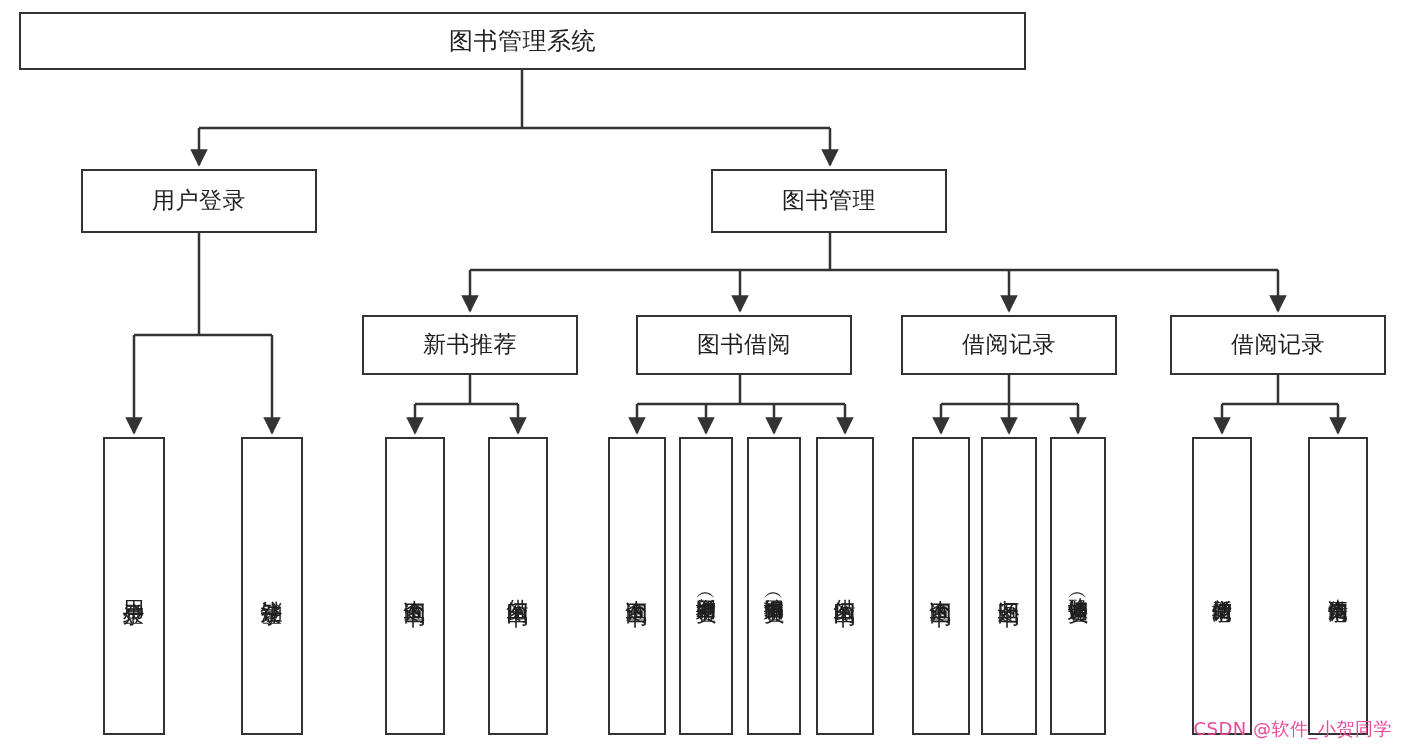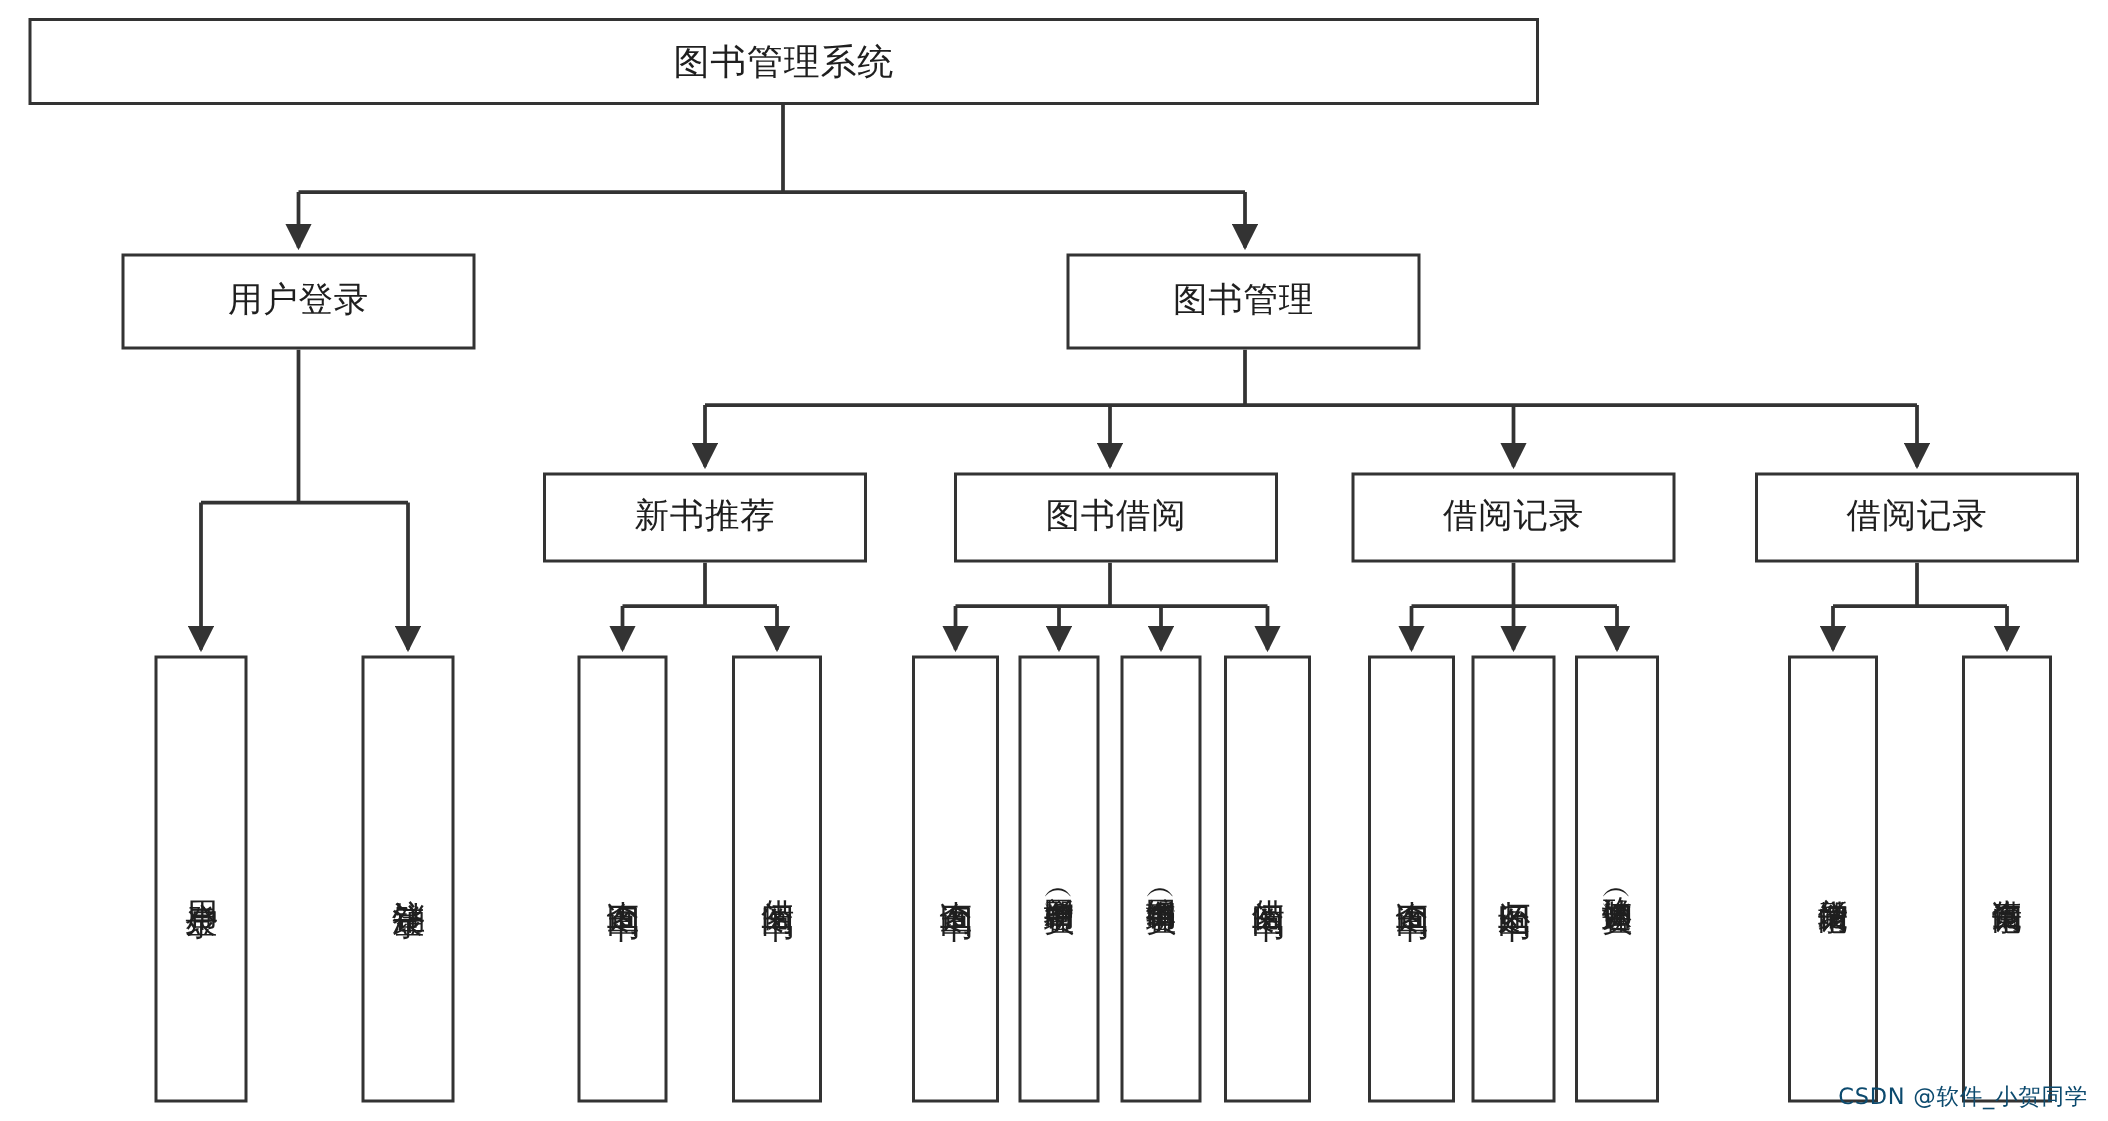--- a/index.html
+++ b/index.html
@@ -66,22 +66,22 @@
     white-space: nowrap;
   }
   .node.vert.small .node-label {
     font-size: 20px;
     letter-spacing: 1px;
   }
   #watermark {
     position: absolute;
     right: 12px;
     bottom: 6px;
-    font-size: 15px;
-    color: #0c4a6e;
+    font-size: 18px;
+    color: #ec4899;
     letter-spacing: 0.5px;
     z-index: 5;
     white-space: nowrap;
   }
 </style>
 </head>
 <body>
 
 <div id="diagram-root">
 

